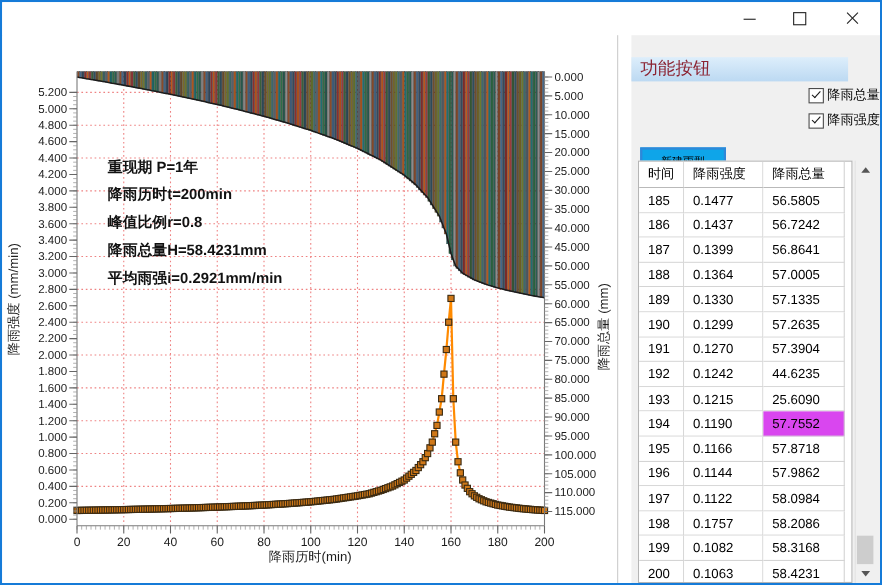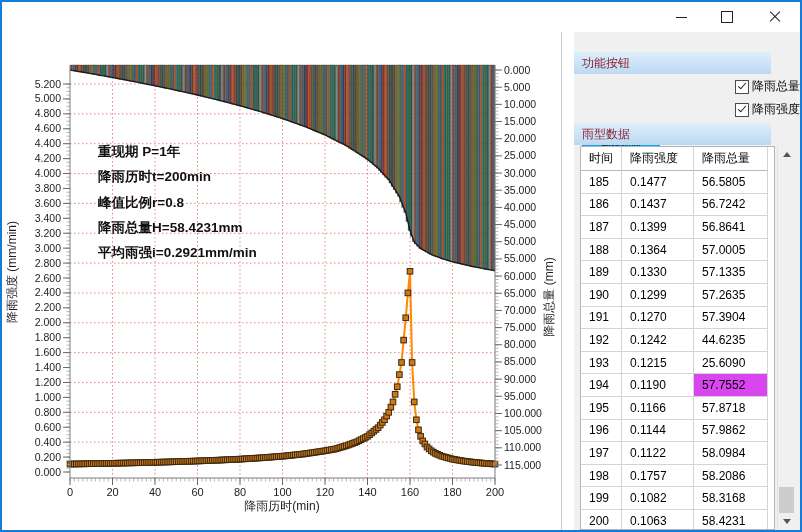--- a/index.html
+++ b/index.html
@@ -13,21 +13,21 @@
   .min-glyph{width:11px;height:0;border-top:1.4px solid #222;}
   .max-glyph{width:10px;height:10px;border:1.2px solid #222;background:#fff;}
   .close-glyph{position:relative;width:12px;height:12px;}
   .close-glyph::before,.close-glyph::after{content:"";position:absolute;left:-1px;top:5px;
     width:14px;height:0;border-top:1.3px solid #222;}
   .close-glyph::before{transform:rotate(45deg);} .close-glyph::after{transform:rotate(-45deg);}
   .chart-wrap{position:absolute;left:0;top:30px;width:570px;height:498px;background:#fff;}
   .splitter{position:absolute;left:559px;top:30px;width:1px;bottom:0;background:#cccccc;}
   .panel{position:absolute;left:572px;top:30px;width:226px;height:498px;background:#f0f0f0;}
   .group-header{position:absolute;left:0;width:197px;height:22px;line-height:22px;
-    background:linear-gradient(#ddeefb,#bcd9f2);color:#8b2332;font-size:12px;
+    background:linear-gradient(#ddeefb,#bcd9f2);color:#8b2332;font-size:16px;
     padding-left:8px;box-sizing:border-box;}
   .gh-fn{top:20px}.gh-data{top:91px}
   .btn{position:absolute;background:#0ea5e9;border:1px solid #adadad;font-size:10px;
     display:flex;align-items:center;justify-content:center;box-sizing:border-box;color:#000;margin-top:48px;}
   .btn-new{left:8px;top:54px;width:78px;height:26px;border:2px solid #2f87d8;}
   .btn-out{left:104px;top:54px;width:75px;height:26px;}
   .checkbox{position:absolute;display:flex;align-items:center;font-size:12px;color:#000;}
   .cb1{left:161px;top:46px}.cb2{left:161px;top:69px}
   .cb-box{width:12px;height:12px;background:#fff;border:1px solid #4a4a4a;position:relative;
     margin-right:3px;flex:none;}
@@ -980,21 +980,20 @@
     <div class="group-header gh-fn">功能按钮</div>
     <div class="btn btn-new">新建雨型</div>
     <div class="checkbox cb1">
       <span class="cb-box"></span>
       <span>降雨总量</span>
     </div>
     <div class="checkbox cb2">
       <span class="cb-box"></span>
       <span>降雨强度</span>
     </div>
-    <div class="group-header gh-data">雨型数据</div>
     <div class="table-wrap">
       <div class="grid-table" id="data-table">
           <div class="cell hdr">时间</div>
           <div class="cell hdr">降雨强度</div>
           <div class="cell hdr">降雨总量</div>
           <div class="cell">185</div>
           <div class="cell">0.1477</div>
           <div class="cell">56.5805</div>
           <div class="cell">186</div>
           <div class="cell">0.1437</div>

